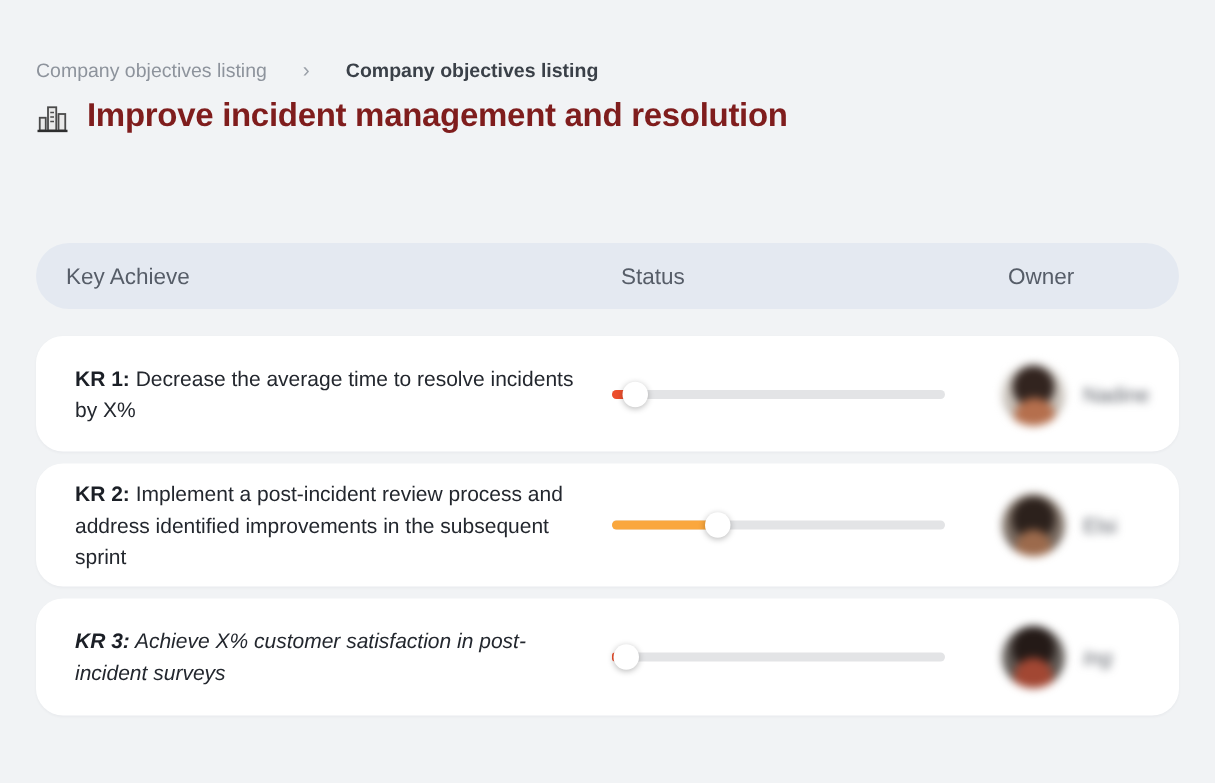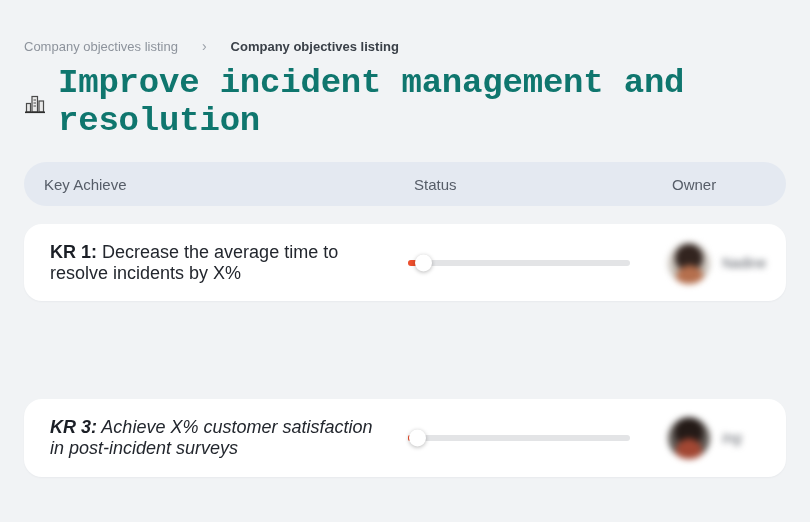--- a/index.html
+++ b/index.html
@@ -9,39 +9,39 @@
 
   
   .breadcrumb { position:absolute; left:24px; top:39px; display:flex; align-items:center; gap:24px; font-size:13px; }
   .crumb-prev { color:#8d939c; }
   .crumb-sep { color:#9aa0a8; font-size:14px; line-height:1; margin-top:-1px; }
   .crumb-current { color:#3a4048; font-weight:600; }
 
   
   .title-row { position:absolute; left:24px; top:64px; display:flex; align-items:center; gap:12px; }
   .title-icon { width:22px; height:22px; flex:0 0 auto; margin-top:4px; }
-  .page-title { font-size:34px; font-weight:800; color:#0f766e; letter-spacing:-0.2px;font-family:Liberation Mono, monospace; }
+  .page-title { font-size:22px; font-weight:800; color:#7f1d1d; letter-spacing:-0.2px; }
 
   
   .section-label { position:absolute; left:24px; top:129px; font-size:13.5px; color:#80858e; letter-spacing:0.2px; }
 
   
   .thead { position:absolute; left:24px; top:162px; width:762px; height:44px; background:#e4e9f1; border-radius:22px; display:flex; align-items:center; color:#565d68; font-size:15px; }
   .th-kr { position:absolute; left:20px; }
   .th-status { position:absolute; left:390px; }
   .th-owner { position:absolute; left:648px; }
 
   
   .row-card { position:absolute; left:24px; width:762px; background:#ffffff; border-radius:18px; box-shadow:0 1px 2px rgba(20,30,50,0.04); }
   .row-1 { top:224px; height:77px; }
   .row-2 { top:309px; height:82px; }
   .row-3 { top:399px; height:78px;font-style:italic; }
 
   .kr-cell { position:absolute; left:26px; top:0; height:100%; width:334px; display:flex; align-items:center; overflow:hidden; }
-  .kr-text { font-size:18px; line-height:21px; color:#23272e; }
+  .kr-text { font-size:14px; line-height:21px; color:#23272e; }
   .kr-label { font-weight:700; color:#1b1f26; }
 
   .status-cell { position:absolute; left:384px; top:0; height:100%; width:222px; display:flex; align-items:center; }
   .track { position:relative; width:222px; height:6px; border-radius:3px; background:#e3e4e6; }
   .fill { position:absolute; left:0; top:0; height:6px; border-radius:3px; background:#ed4f2d; }
   .knob { position:absolute; top:50%; transform:translateY(-50%); width:17px; height:17px; border-radius:50%; background:#ffffff; box-shadow:0 1px 4px rgba(0,0,0,0.28); }
 
   .owner-cell { position:absolute; left:644px; top:0; height:100%; display:flex; align-items:center; gap:12px; }
   .avatar { width:42px; height:42px; border-radius:50%; overflow:hidden; filter:blur(3px); flex:0 0 auto; }
   .avatar-1 { background:radial-gradient(circle at 52% 88%, #b56f4d 0 30%, rgba(181,111,77,0) 34%),
@@ -101,20 +101,35 @@
         <div class="fill" style="width: 7%; background: rgb(237, 79, 45);"></div>
         <div class="knob" style="left: max(1px, 7% - 9px);"></div>
       </div>
     </div>
     <div class="owner-cell">
       <div class="avatar avatar-1"></div>
       <span class="owner-name">Nadine</span>
     </div>
   </div>
 
+  <div class="row-card row-2">
+    <div class="kr-cell">
+      <p class="kr-text"><span class="kr-label">KR 2:</span> <span>Implement a post-incident review process and address identified improvements in the subsequent sprint</span></p>
+    </div>
+    <div class="status-cell">
+      <div class="track">
+        <div class="fill" style="width: 32%; background: rgb(250, 167, 61);"></div>
+        <div class="knob" style="left: max(1px, 32% - 9px);"></div>
+      </div>
+    </div>
+    <div class="owner-cell">
+      <div class="avatar avatar-2"></div>
+      <span class="owner-name">Elsi</span>
+    </div>
+  </div>
 
   <div class="row-card row-3">
     <div class="kr-cell">
       <p class="kr-text"><span class="kr-label">KR 3:</span> <span>Achieve X% customer satisfaction in post-incident surveys</span></p>
     </div>
     <div class="status-cell">
       <div class="track">
         <div class="fill" style="width: 2%; background: rgb(237, 79, 45);"></div>
         <div class="knob" style="left: max(1px, 2% - 9px);"></div>
       </div>

